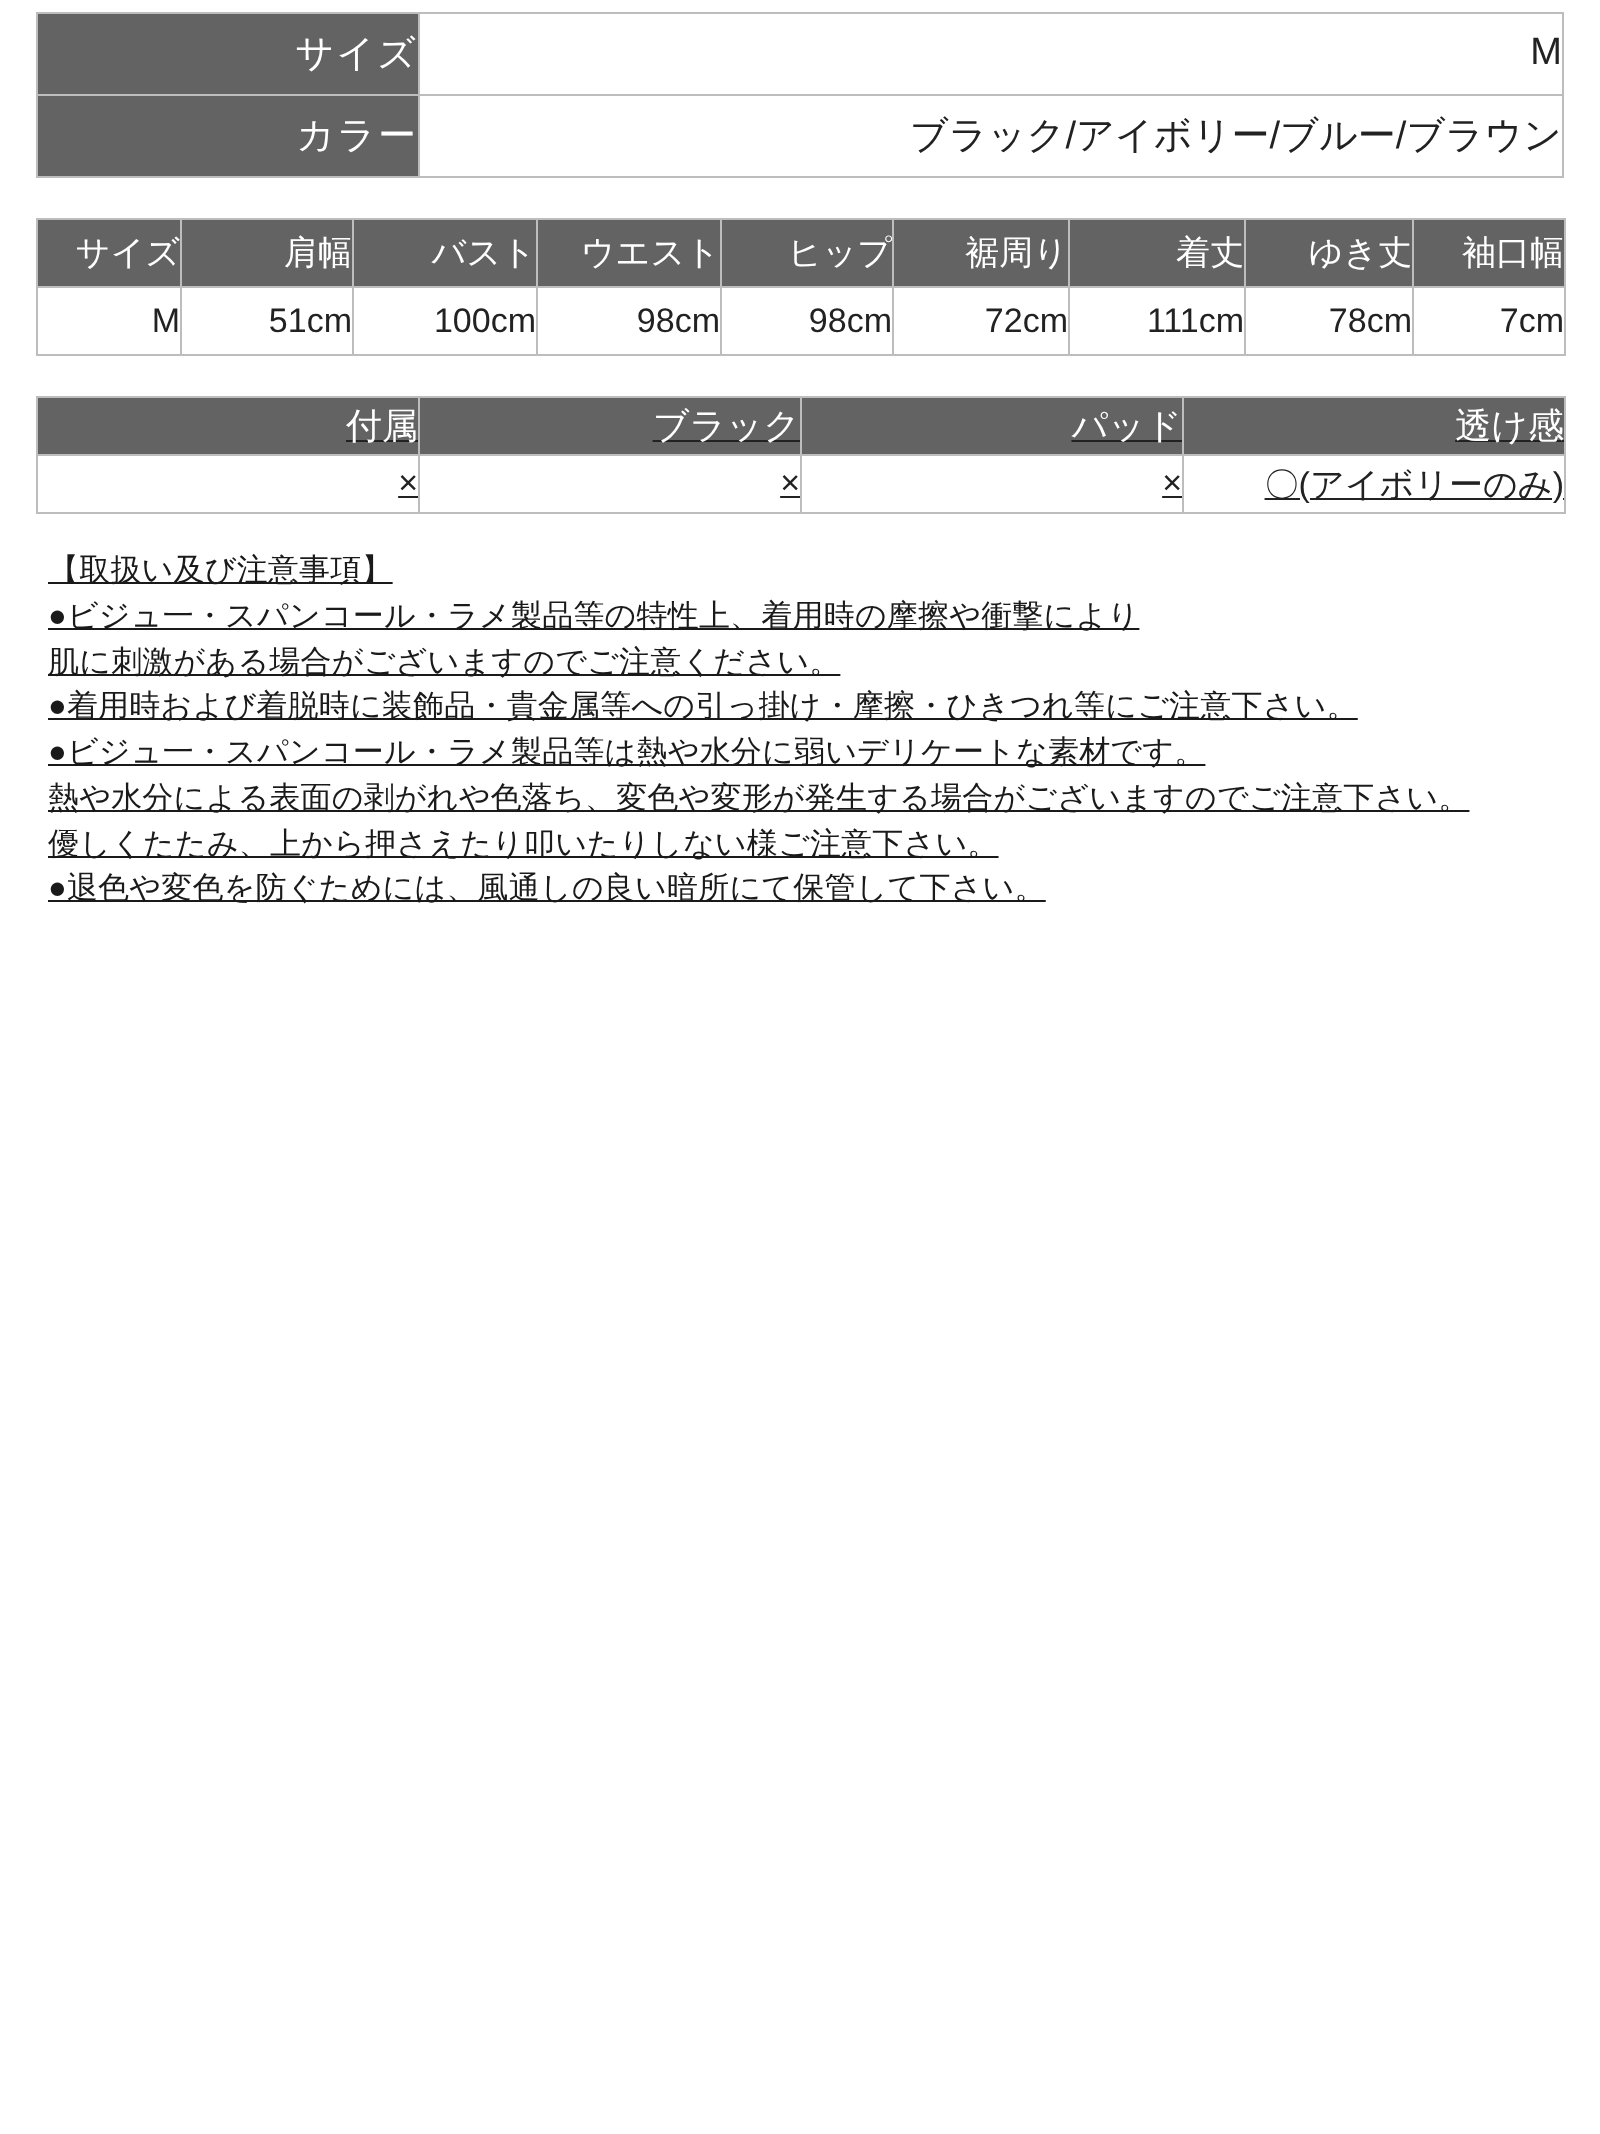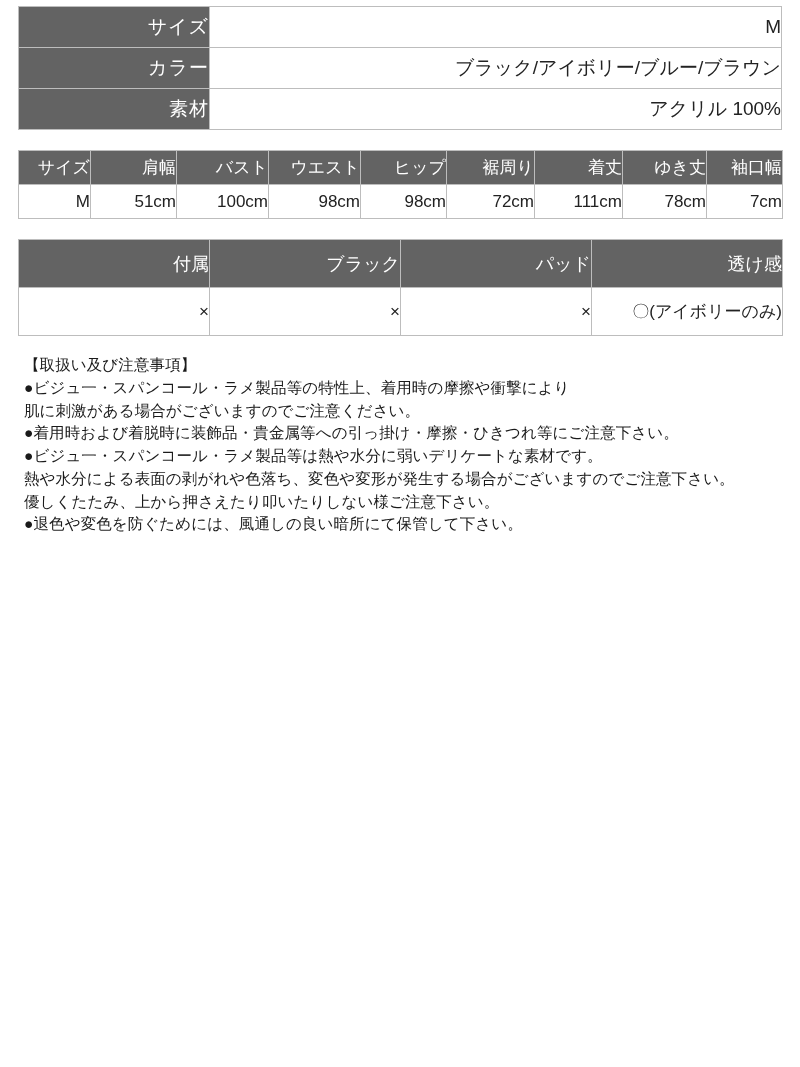--- a/index.html
+++ b/index.html
@@ -61,21 +61,21 @@
     font-size: 17px;
   }
   .t-size .vcell {
     background: #ffffff;
     font-size: 17px;
   }
   
   .t-attr {
     margin-top: 20px;
   }
-  .t-attr tr { height: 48px; }
+  .t-attr tr { height: 29px; text-decoration: underline; }
   .t-attr .hcell {
     background: #636363;
     color: #ffffff;
     font-size: 18px;
   }
   .t-attr .vcell {
     background: #ffffff;
     font-size: 17px;
   }
   .t-attr2 {
@@ -86,40 +86,37 @@
   .notes {
     margin-top: 18px;
     padding-left: 6px;
     font-size: 15.5px;
     line-height: 1.47;
     color: #1a1a1a;
     letter-spacing: 0.1px;
   }
   .notes .line {
     white-space: nowrap;
+    text-decoration: underline;
   }
 </style>
 </head>
 <body>
 
 <div class="page">
 
   <table class="t-basic">
     <tbody>
       <tr>
         <td class="hcell">サイズ</td>
         <td class="vcell">M</td>
       </tr>
       <tr>
         <td class="hcell">カラー</td>
         <td class="vcell">ブラック/アイボリー/ブルー/ブラウン</td>
-      </tr>
-      <tr>
-        <td class="hcell">素材</td>
-        <td class="vcell">アクリル 100%</td>
       </tr>
     </tbody>
   </table>
 
   <table class="t-size">
     <colgroup>
       <col style="width:72px">
       <col style="width:86px">
       <col style="width:92px">
       <col style="width:92px">

